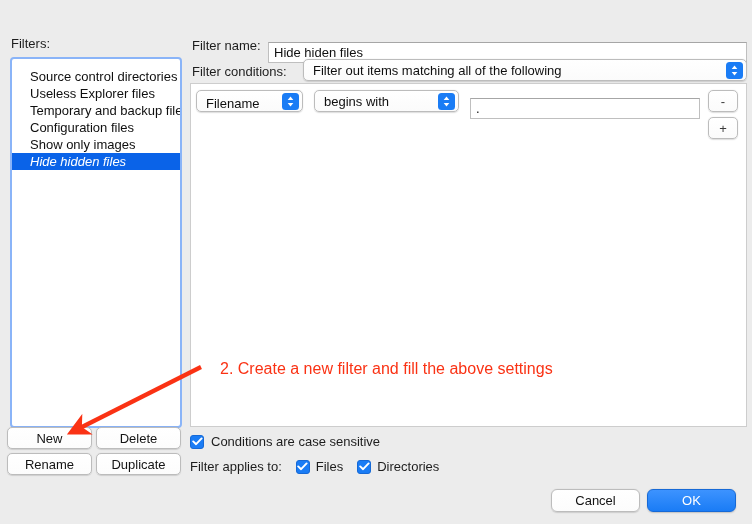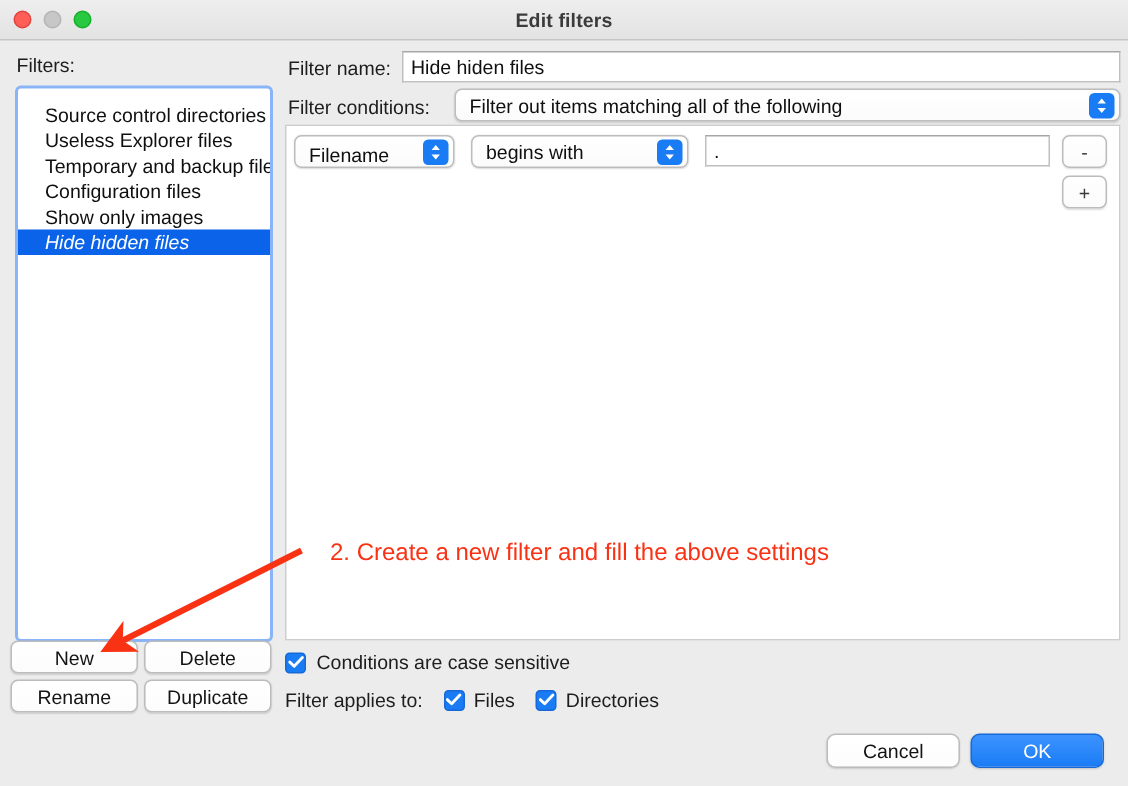--- a/index.html
+++ b/index.html
@@ -77,21 +77,21 @@
   .lbl {
     position: absolute; font-size: 13px; color: #1d1d1d; white-space: nowrap;
   }
   #lbl-filter-name { left: 192px; top: 38px; }
   #lbl-filter-cond { left: 192px; top: 64px; }
 
   .textfield {
     position: absolute; background: #ffffff;
     border: 1px solid #bfbfbf; border-top-color: #a6a6a6;
     font-size: 13px; color: #0f0f0f;
-    display: flex; align-items: center; padding-left: 5px;
+    display: flex; align-items: center; padding-left: 5px; margin-top: 8px;
   }
   #filter-name-input { left: 268px; top: 34px; width: 479px; height: 21px; }
 
   .popup {
     position: absolute; height: 22px; border-radius: 5px;
     background: linear-gradient(#ffffff, #fbfbfb);
     border: 0.5px solid #bcbcbc;
     box-shadow: 0 0.5px 1.2px rgba(0,0,0,.14);
     font-size: 13px; color: #0f0f0f;
     display: flex; align-items: center; padding-left: 9px;
@@ -171,28 +171,20 @@
 <div class="behind-sliver">
   <div class="nub" style="top:72px"></div>
   <div class="nub" style="top:98px"></div>
   <div class="nub" style="top:124px"></div>
   <div class="nub" style="top:304px"></div>
   <div class="nub" style="top:330px"></div>
 </div>
 
 <div class="window">
 
-  <div class="titlebar">
-    <div class="traffic">
-      <div class="light red"></div>
-      <div class="light yellow"></div>
-      <div class="light green"></div>
-    </div>
-    <div class="window-title">Edit filters</div>
-  </div>
 
   <div class="filters-label">Filters:</div>
 
   <div class="filters-list">
     <div class="inner">
       <div class="list-item">Source control directories</div>
       <div class="list-item">Useless Explorer files</div>
       <div class="list-item">Temporary and backup files</div>
       <div class="list-item">Configuration files</div>
       <div class="list-item">Show only images</div>

